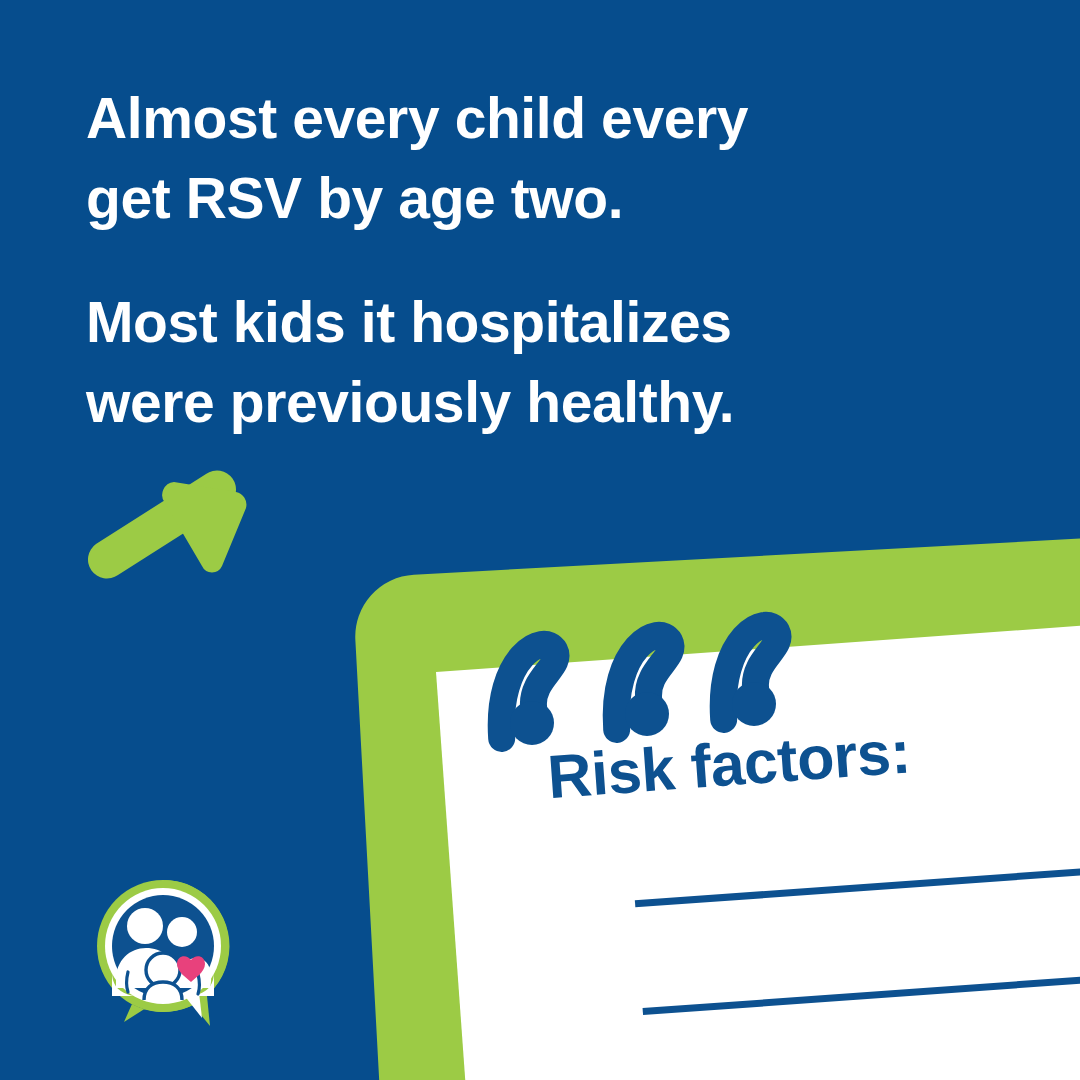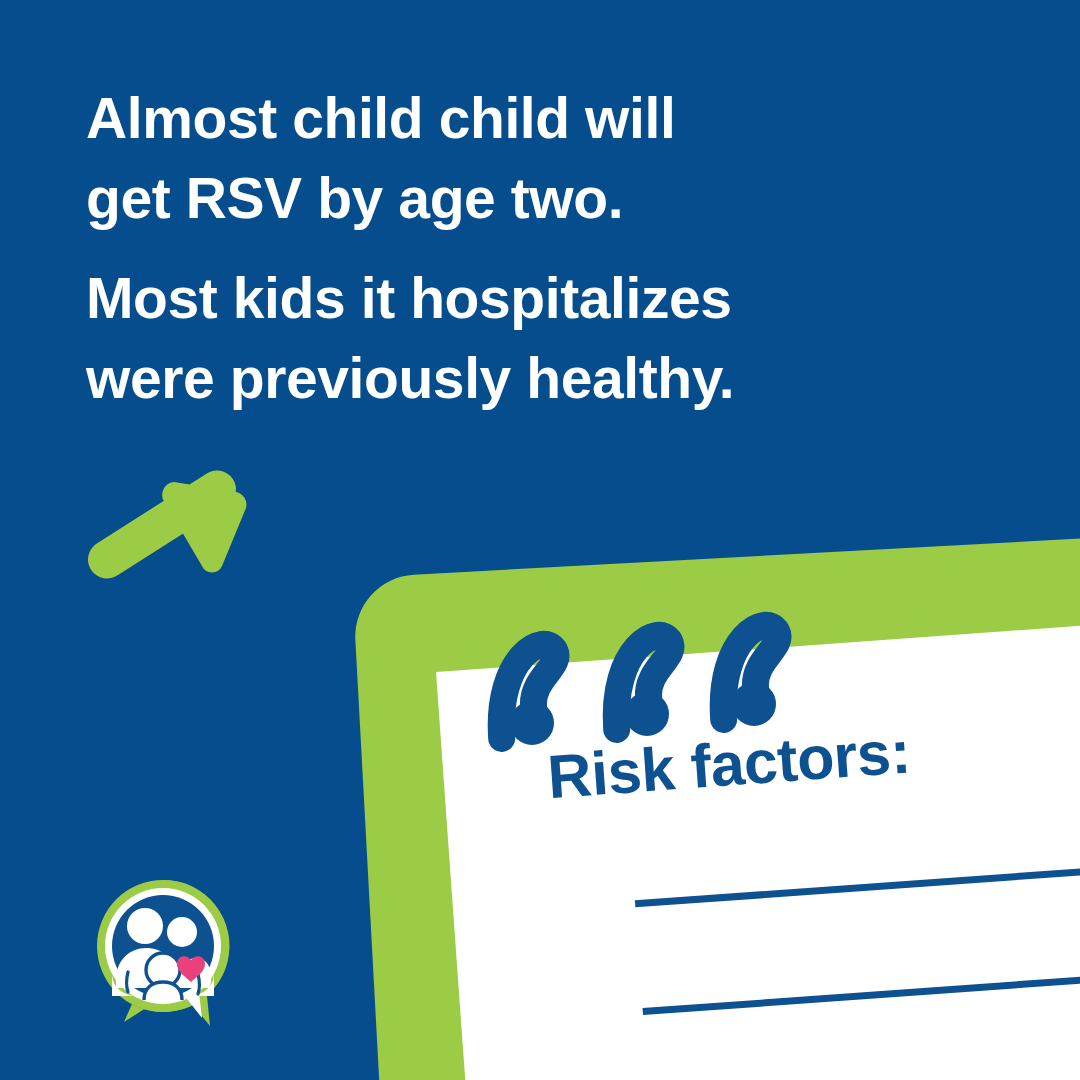--- a/index.html
+++ b/index.html
@@ -23,21 +23,21 @@
     top: 78px;
     width: 880px;
     color: #ffffff;
     font-weight: bold;
     font-size: 57px;
     line-height: 80px;
     letter-spacing: -0.4px;
     z-index: 30;
   }
   .headline .para2 {
-    margin-top: 20px;
+    margin-top: 44px;
   }
   .headline p {
     margin: 0;
     white-space: pre-line;
   }
 
   
   .arrow-wrap {
     position: absolute;
     left: 78px;
@@ -113,21 +113,21 @@
     height: 152px;
     z-index: 30;
   }
 </style>
 </head>
 <body>
 
 <div id="canvas">
 
   <div class="headline">
-    <p class="para1">Almost child child will
+    <p class="para1">Almost every child every
 get RSV by age two.</p>
     <p class="para2">Most kids it hospitalizes
 were previously healthy.</p>
   </div>
 
   <div class="arrow-wrap">
     <svg width="180" height="120" viewBox="0 0 180 120" aria-hidden="true">
       <g fill="#9ccb45">
         <path d="M 18 112
                  L 128 42

